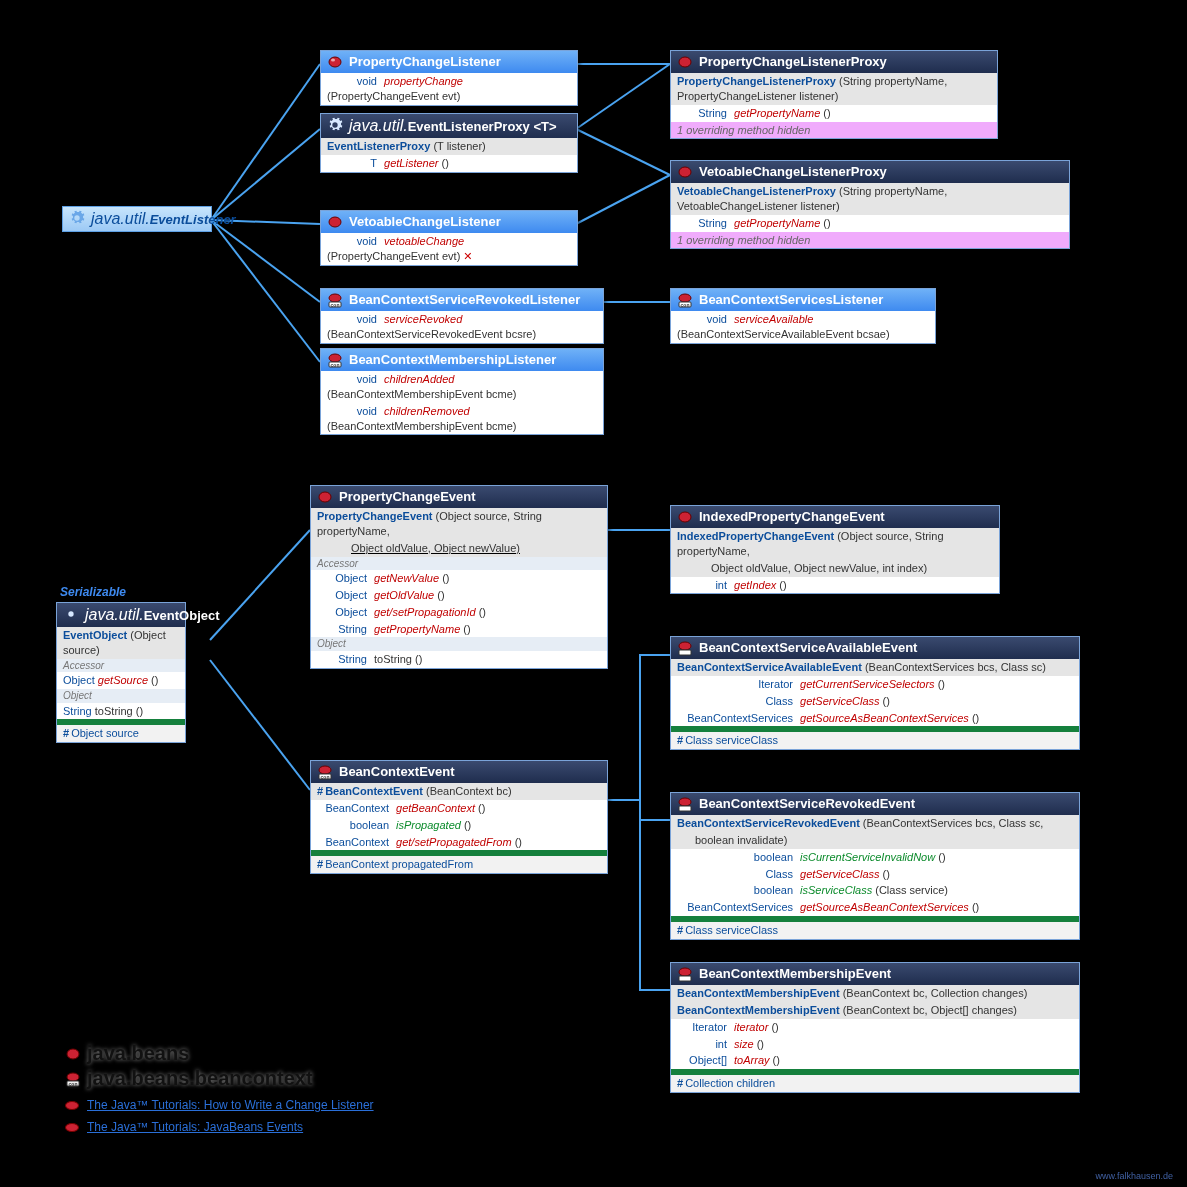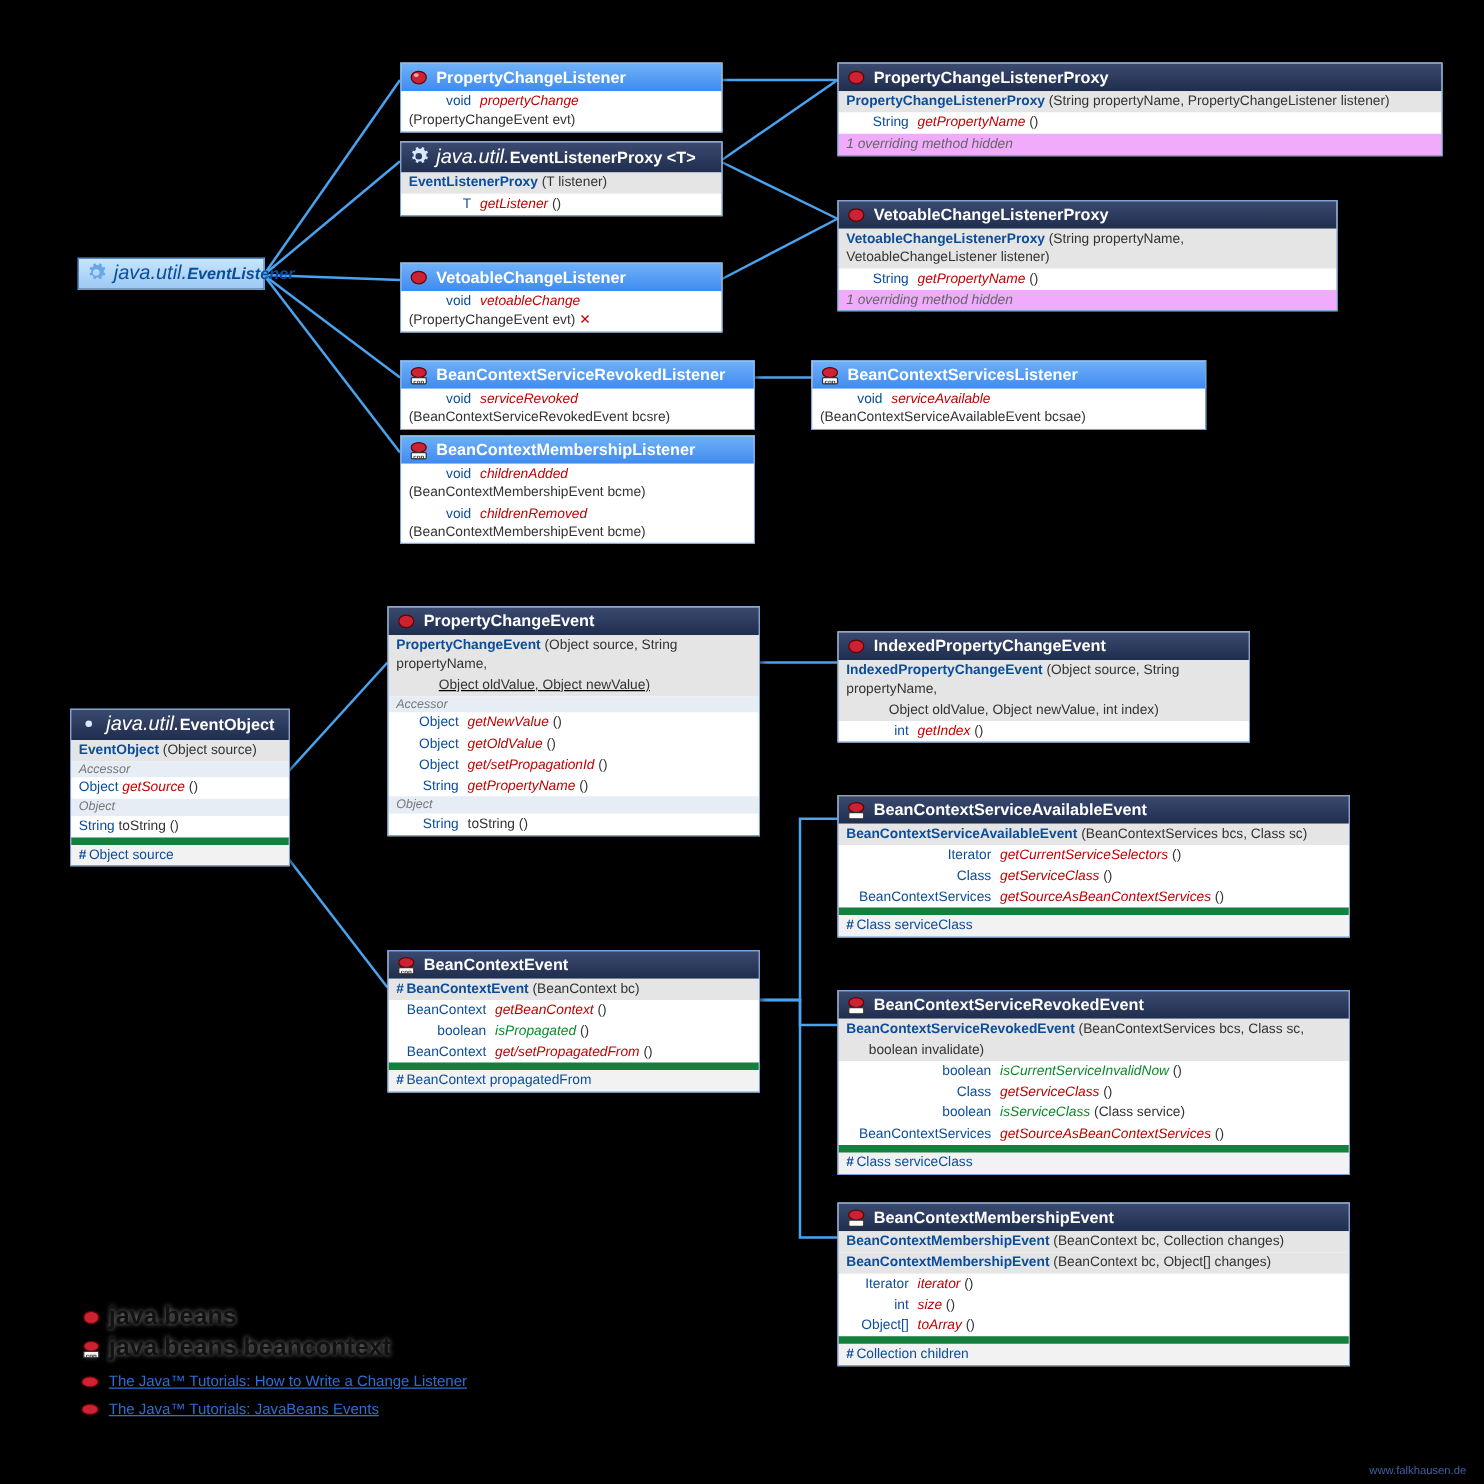--- a/index.html
+++ b/index.html
@@ -180,21 +180,21 @@
             <rect x="2" y="10" width="12" height="5" fill="#fff" stroke="#333" rx="1"></rect>
             <text x="8" y="15" font-size="5" text-anchor="middle" fill="#333">con</text>
           </svg>
         </span>
     <span>BeanContextMembershipListener</span>
   </div>
   <div class="row"><span class="type ret">void</span> <span class="mname">childrenAdded</span> <span class="pname">(BeanContextMembershipEvent bcme)</span></div>
   <div class="row"><span class="type ret">void</span> <span class="mname">childrenRemoved</span> <span class="pname">(BeanContextMembershipEvent bcme)</span></div>
 </div>
 
-<div class="node" style="left:670px; top:50px; width:484px;">
+<div class="node" style="left:670px; top:50px; width:328px;">
   <div class="header navy">
     <span class="icon">
           <svg width="16" height="16" viewBox="0 0 16 16">
             <ellipse cx="8" cy="8" rx="6" ry="5" fill="#c23" stroke="#600"></ellipse>
           </svg>
         </span>
     <span>PropertyChangeListenerProxy</span>
   </div>
   <div class="row ctor"><span class="ctor-name">PropertyChangeListenerProxy</span> <span class="pname">(String propertyName, PropertyChangeListener listener)</span></div>
   <div class="row"><span class="type ret">String</span> <span class="mname">getPropertyName</span> <span class="pname">()</span></div>
@@ -208,37 +208,37 @@
             <ellipse cx="8" cy="8" rx="6" ry="5" fill="#c23" stroke="#600"></ellipse>
           </svg>
         </span>
     <span>VetoableChangeListenerProxy</span>
   </div>
   <div class="row ctor"><span class="ctor-name">VetoableChangeListenerProxy</span> <span class="pname">(String propertyName, VetoableChangeListener listener)</span></div>
   <div class="row"><span class="type ret">String</span> <span class="mname">getPropertyName</span> <span class="pname">()</span></div>
   <div class="row note">1 overriding method hidden</div>
 </div>
 
-<div class="node" style="left:649px; top:288px; width:316px;">
+<div class="node" style="left:670px; top:288px; width:266px;">
   <div class="header blue">
     <span class="icon">
           <svg width="16" height="16" viewBox="0 0 16 16">
             <ellipse cx="8" cy="6" rx="6" ry="4" fill="#c23" stroke="#600"></ellipse>
             <rect x="2" y="10" width="12" height="5" fill="#fff" stroke="#333" rx="1"></rect>
             <text x="8" y="15" font-size="5" text-anchor="middle" fill="#333">con</text>
           </svg>
         </span>
     <span>BeanContextServicesListener</span>
   </div>
   <div class="row"><span class="type ret">void</span> <span class="mname">serviceAvailable</span> <span class="pname">(BeanContextServiceAvailableEvent bcsae)</span></div>
 </div>
 
 <div class="stereo" style="left:60px; top:585px;">Serializable</div>
 
-<div class="node" style="left:56px; top:567px; width:176px;">
+<div class="node" style="left:56px; top:602px; width:130px;">
   <div class="header navy">
     <span class="icon gear">
           <svg width="16" height="16" viewBox="0 0 24 24">
             <path fill="#d7e8ff" d="M12 8a4 4 0 100 8 4 4 0 000-8z"></path>
           </svg>
         </span>
     <span><span class="pkg-prefix">java.util.</span><b>EventObject</b></span>
   </div>
   <div class="row ctor"><span class="ctor-name">EventObject</span> <span class="pname">(Object source)</span></div>
   <div class="row sect">Accessor</div>

